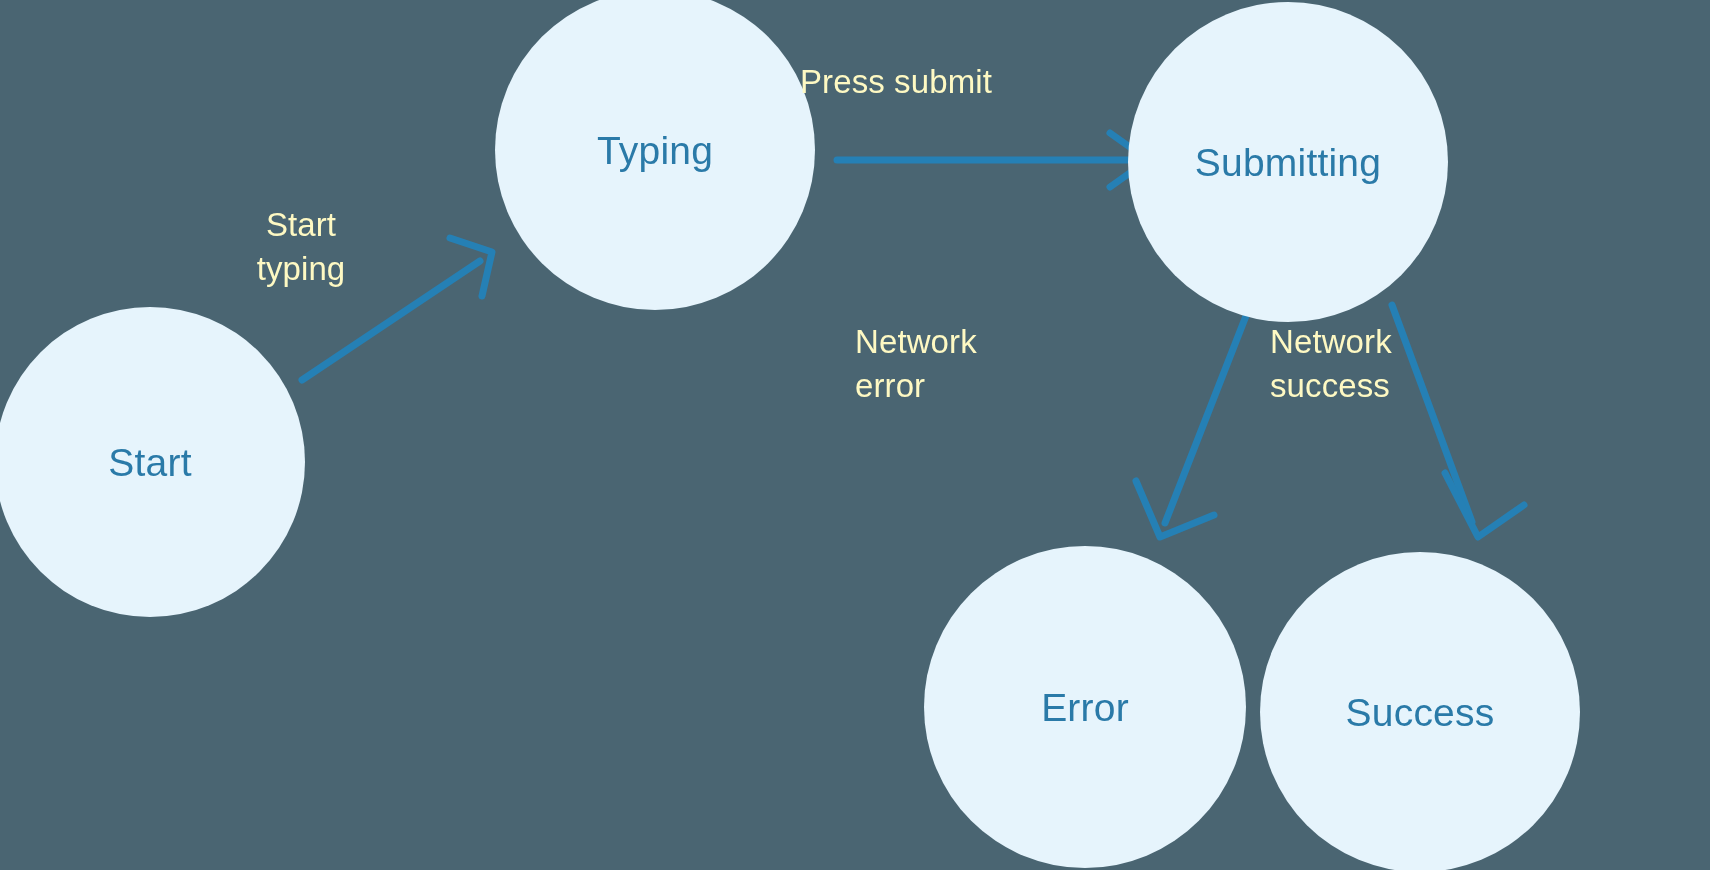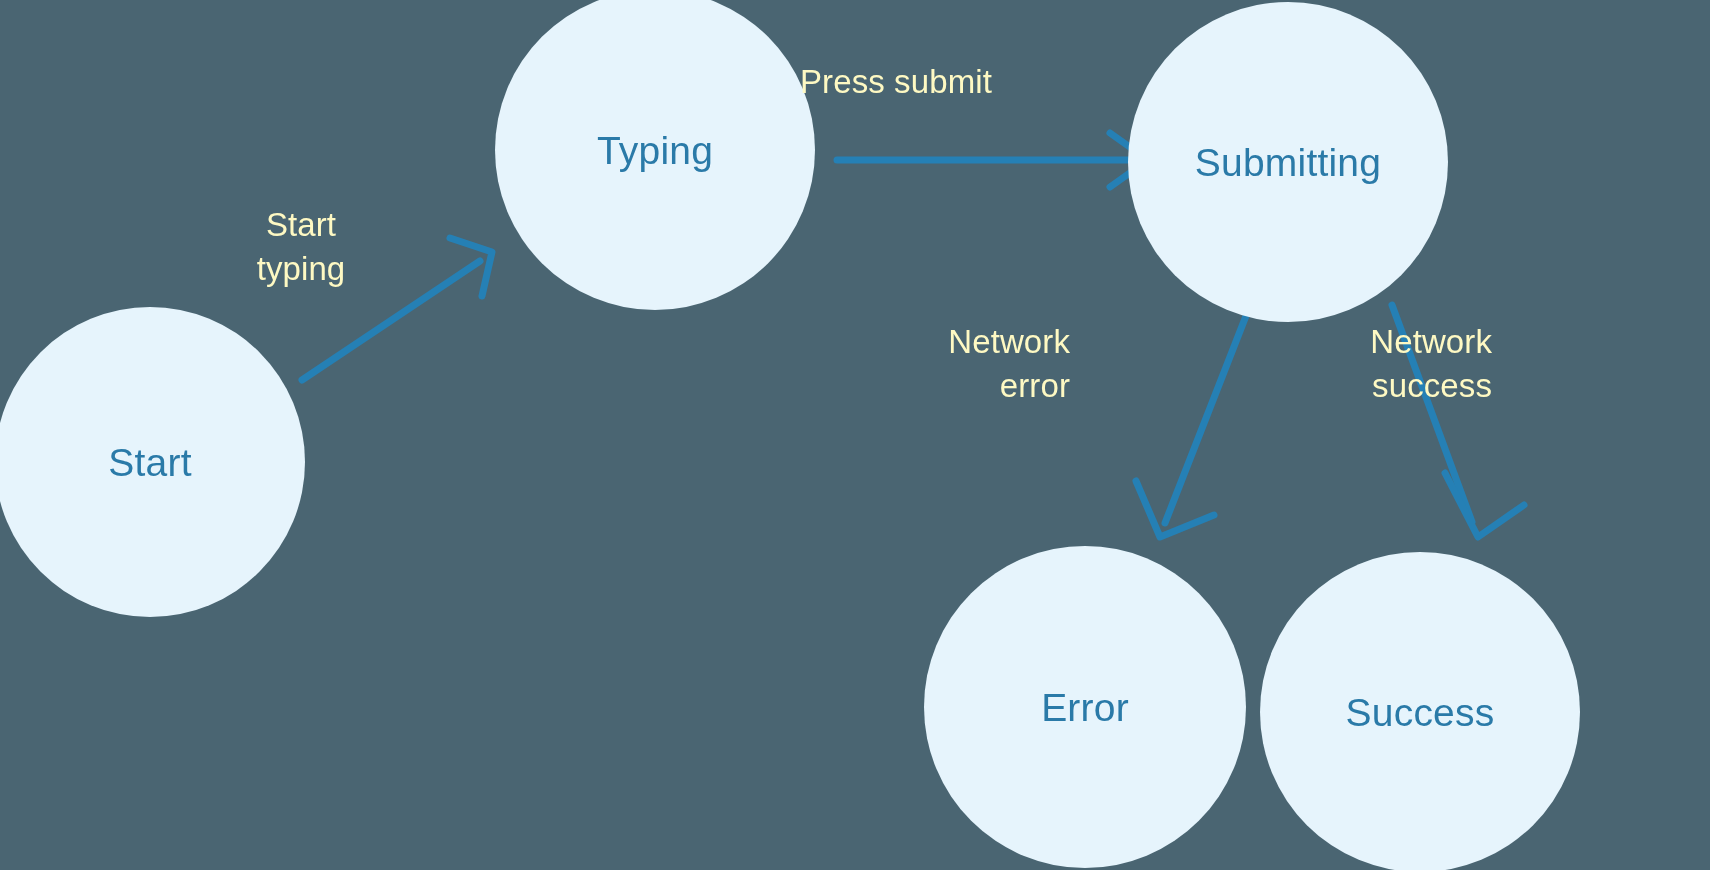--- a/index.html
+++ b/index.html
@@ -44,21 +44,21 @@
   .edge-label {
     position: absolute;
     color: #fef9c3;
     font-size: 33px;
     font-weight: 400;
     line-height: 1.32;
     letter-spacing: 0.1px;
     user-select: none;
   }
   .el-center { text-align: center; margin-top: 32px; }
-  .el-right  { text-align: right;  }
+  .el-right  { text-align: left;  }
   .el-left   { text-align: left;   }
   .clip-right { overflow: hidden; }
 </style>
 </head>
 <body>
 
 <div id="stage">
 
   <svg id="edges-layer" viewBox="0 0 1710 870" width="1710" height="870" xmlns="http://www.w3.org/2000/svg">
 

